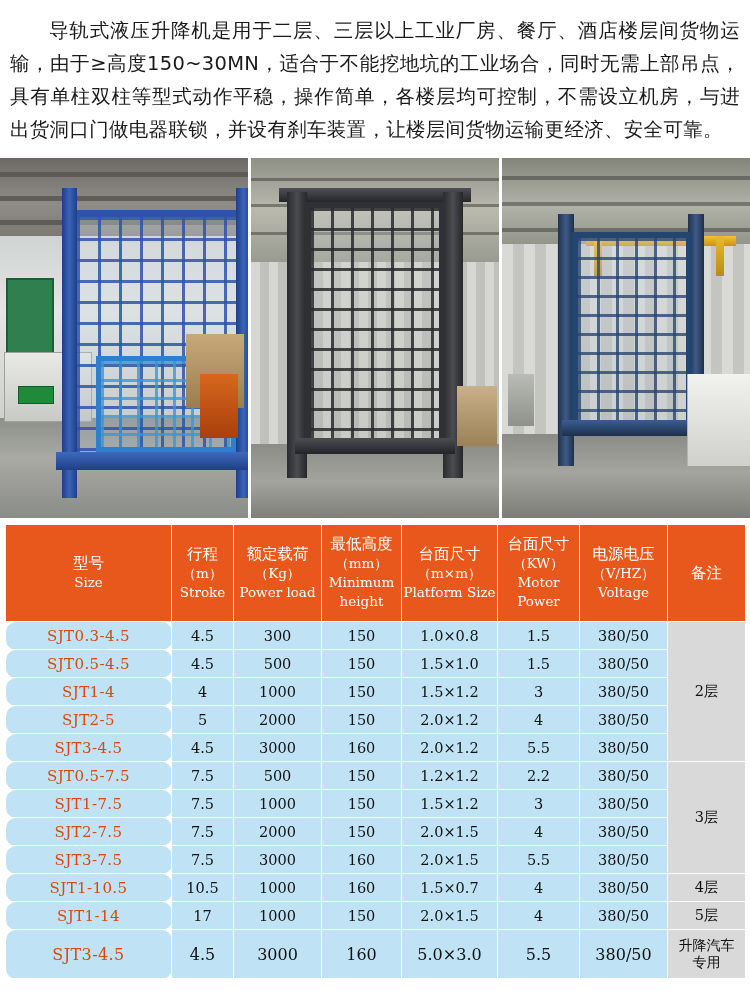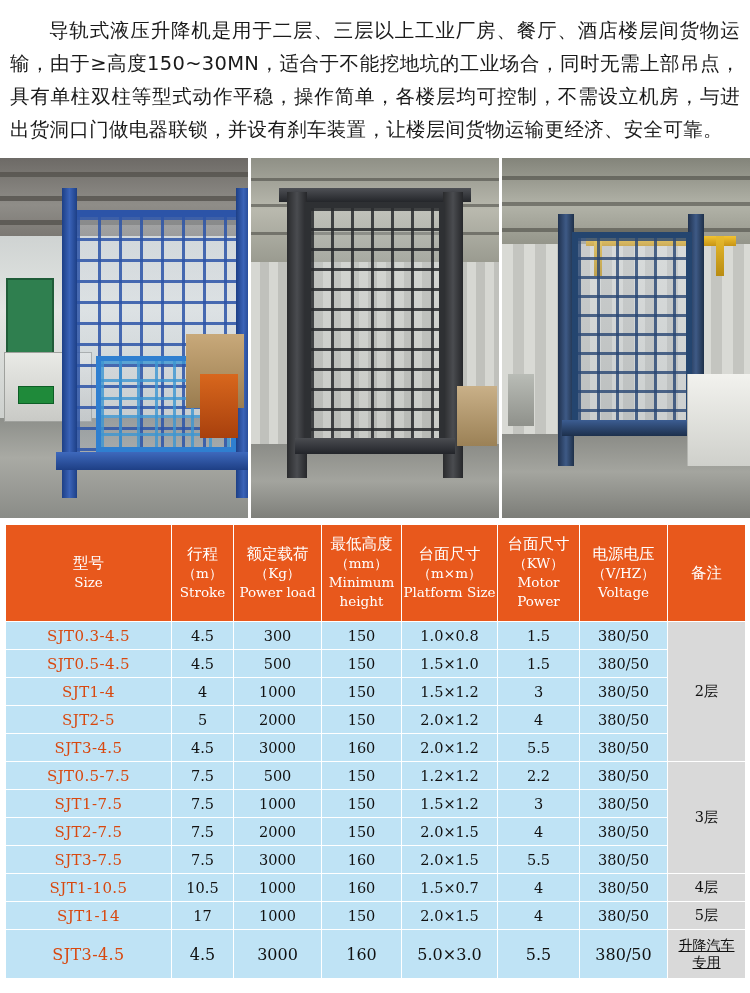--- a/index.html
+++ b/index.html
@@ -245,32 +245,33 @@
     background: #bfe3f5;
     color: #111111;
     font-size: 14.5px;
     height: 25px;
     padding: 1px 0;
   }
   tbody td.model {
     color: #d8480f;
     font-size: 15px;
     letter-spacing: .4px;
+    border-radius: 10px;
   }
   tbody td.note {
     background: #d9d9d9;
     color: #111111;
     font-size: 14.5px;
   }
   tbody tr.last td {
     height: 46px;
     font-size: 16px;
   }
   tbody tr.last td.model { font-size: 16px; }
-  tbody td.note small { display: block; font-size: 14px; line-height: 17px; text-decoration: underline; }
+  tbody td.note small { display: block; font-size: 14px; line-height: 17px; }
 </style>
 </head>
 <body>
 
 <div class="page">
 
   <div class="intro">导轨式液压升降机是用于二层、三层以上工业厂房、餐厅、酒店楼层间货物运输，由于≥高度150~30MN，适合于不能挖地坑的工业场合，同时无需上部吊点，具有单柱双柱等型式动作平稳，操作简单，各楼层均可控制，不需设立机房，与进出货洞口门做电器联锁，并设有刹车装置，让楼层间货物运输更经济、安全可靠。</div>
 
   <div class="photos">
 

